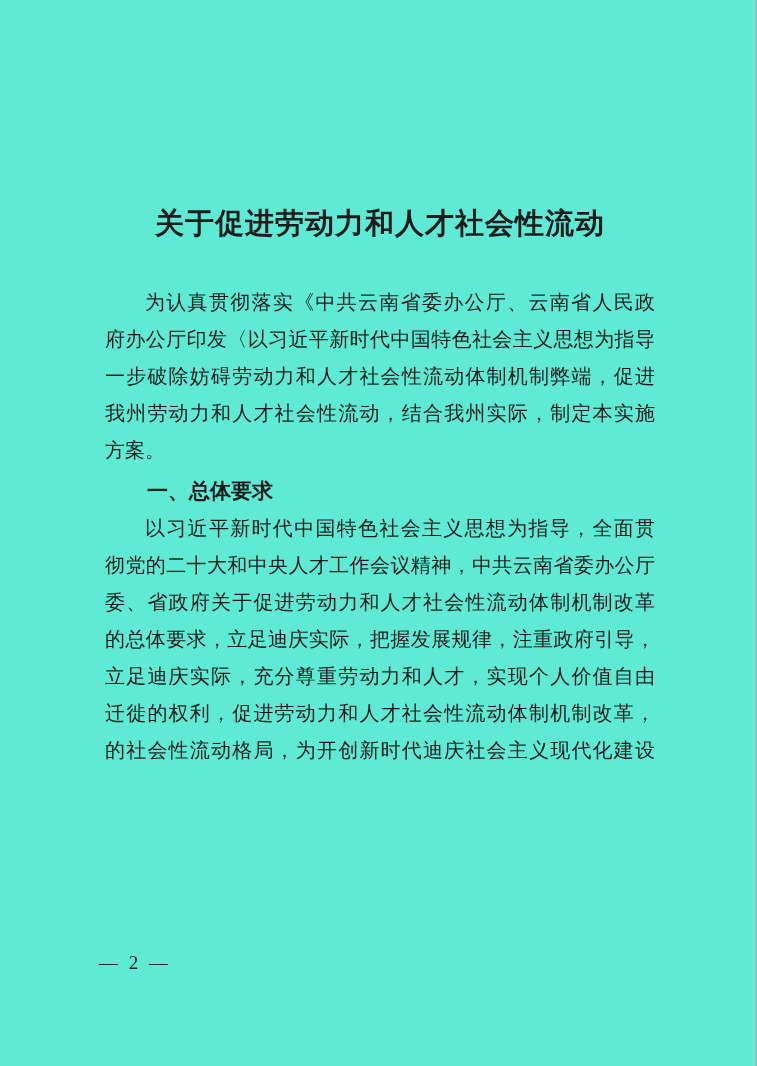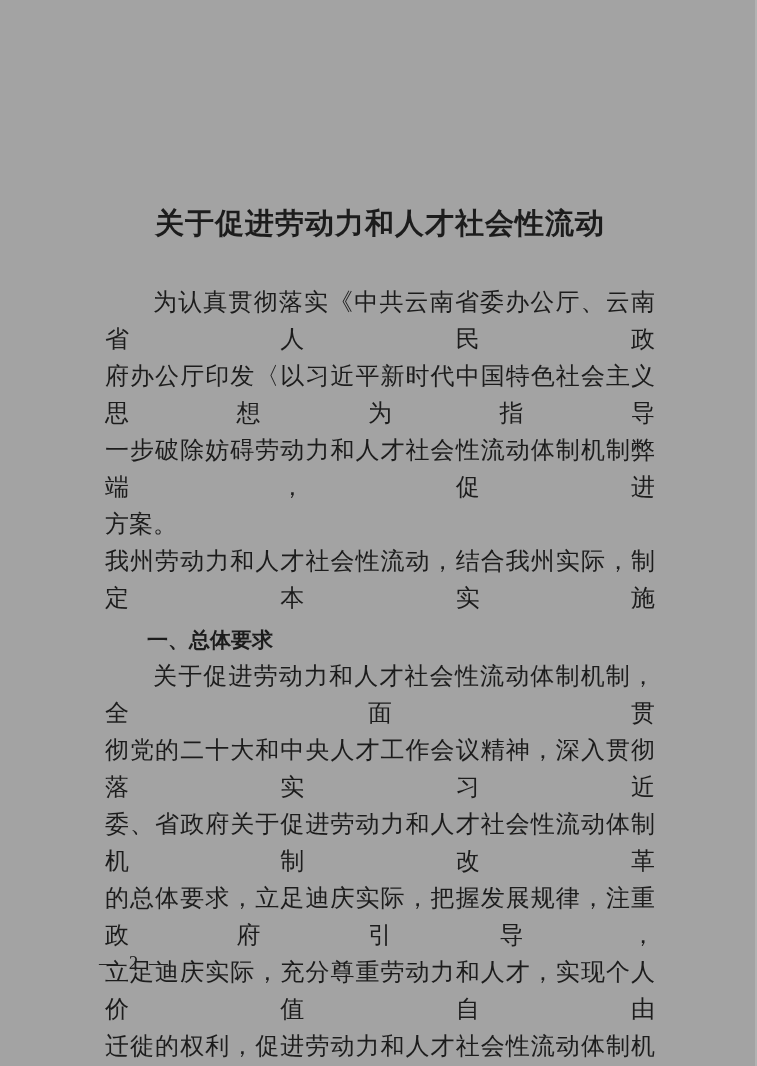--- a/index.html
+++ b/index.html
@@ -4,21 +4,21 @@
 <style>
   html, body {
     margin: 0;
     padding: 0;
     background: #ffffff;
   }
   .page {
     position: relative;
     width: 757px;
     height: 1066px;
-    background: #a3a3a3;
+    background: #5eead4;
     overflow: hidden;
     font-family: "Liberation Serif", "DejaVu Serif", serif;
     color: #1c1c1c;
   }
   .page-edge-right {
     position: absolute;
     top: 0;
     right: 0;
     width: 2px;
     height: 100%;
@@ -36,36 +36,36 @@
     line-height: 46px;
     letter-spacing: 1px;
   }
   .para {
     margin: 0;
   }
   .para-intro {
     margin-top: 38px;
   }
   .line {
-    font-size: 24px;
+    font-size: 20px;
     line-height: 37px;
     text-align: justify;
     text-align-last: justify;
     text-justify: inter-character;
     white-space: normal;
   }
   .line.first {
     text-indent: 2em;
   }
   .line.last {
     text-align-last: left;
   }
   .section-heading {
     margin-top: 4px;
-    font-family: Liberation Sans, sans-serif;
+    font-family: Liberation Serif, serif;
     font-weight: bold;
     font-size: 21px;
     line-height: 37px;
     text-indent: 2em;
   }
   .page-footer {
     position: absolute;
     left: 99px;
     top: 951px;
     font-size: 19px;
@@ -81,33 +81,34 @@
   <div class="content">
 
     <div class="doc-title">
       <div>关于促进劳动力和人才社会性流动</div>
     </div>
 
     <div class="para para-intro">
       <div class="line first">为认真贯彻落实《中共云南省委办公厅、云南省人民政</div>
       <div class="line">府办公厅印发〈以习近平新时代中国特色社会主义思想为指导</div>
       <div class="line">一步破除妨碍劳动力和人才社会性流动体制机制弊端，促进</div>
+      <div class="line">我州劳动力和人才社会性流动，结合我州实际，制定本实施</div>
       <div class="line last">方案。</div>
-      <div class="line">我州劳动力和人才社会性流动，结合我州实际，制定本实施</div>
     </div>
 
     <div class="section-heading">一、总体要求</div>
 
     <div class="para">
-      <div class="line first">关于促进劳动力和人才社会性流动体制机制，全面贯</div>
-      <div class="line">彻党的二十大和中央人才工作会议精神，深入贯彻落实习近</div>
+      <div class="line first">以习近平新时代中国特色社会主义思想为指导，全面贯</div>
+      <div class="line">彻党的二十大和中央人才工作会议精神，中共云南省委办公厅</div>
       <div class="line">委、省政府关于促进劳动力和人才社会性流动体制机制改革</div>
       <div class="line">的总体要求，立足迪庆实际，把握发展规律，注重政府引导，</div>
       <div class="line">立足迪庆实际，充分尊重劳动力和人才，实现个人价值自由</div>
       <div class="line">迁徙的权利，促进劳动力和人才社会性流动体制机制改革，</div>
+      <div class="line">的社会性流动格局，为开创新时代迪庆社会主义现代化建设</div>
     </div>
 
   </div>
 
   <div class="page-footer">— 2 —</div>
 
   <div class="page-edge-right"></div>
 
 </div>
 

